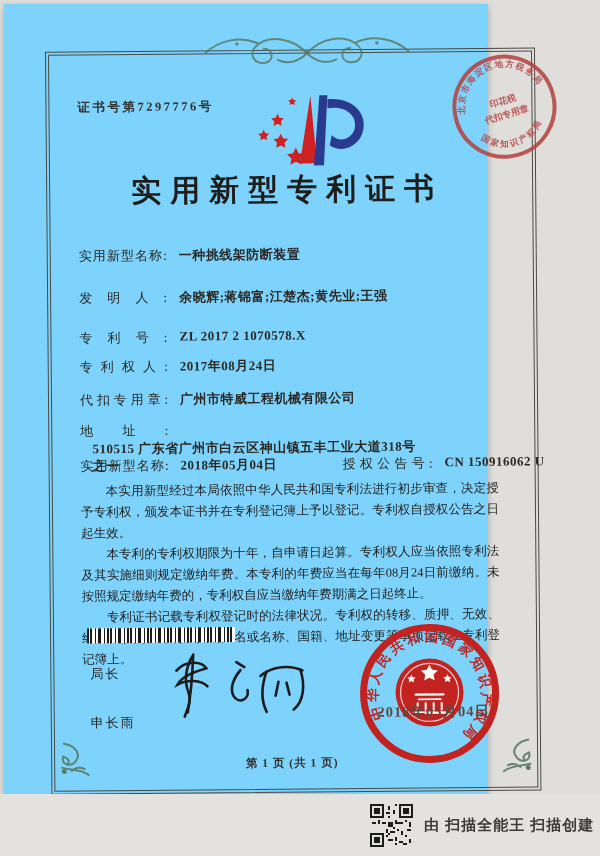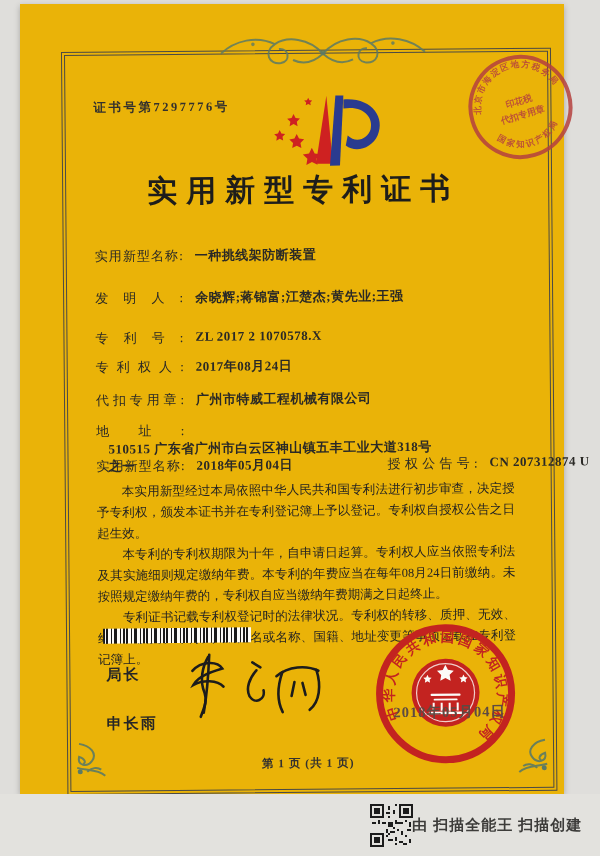--- a/index.html
+++ b/index.html
@@ -3,22 +3,22 @@
 <meta charset="utf-8">
 <style>
   html,body{margin:0;padding:0;}
   body{
     width:600px;height:856px;position:relative;overflow:hidden;
     background:#dfdedb;
     font-family:"Liberation Serif","DejaVu Serif",serif;
     color:#262626;
   }
   .paper{
-    position:absolute;left:20px;top:4px;width:544px;height:790px;
-    background:#eab308;box-shadow:0 2px 6px rgba(0,0,0,.25);
+    position:absolute;left:4px;top:4px;width:484px;height:790px;
+    background:#7dd3fc;box-shadow:0 2px 6px rgba(0,0,0,.25);
   }
   .cert-layer{position:absolute;inset:0;transform:rotate(-0.5deg);}
   .frame{
     position:absolute;left:44px;top:46px;width:482px;height:735px;
     border:4px double #4b4a46;
   }
   .top-ornament{position:absolute;left:200px;top:28px;width:212px;height:42px;}
   .corner-ornament{position:absolute;width:34px;height:38px;}
   .corner-ornament.left{left:50px;top:736px;}
   .corner-ornament.right{left:494px;top:736px;transform:scaleX(-1);}
@@ -36,53 +36,53 @@
   .flabel{
     display:inline-block;width:88px;text-align:justify;text-align-last:justify;
     font-weight:400;color:#2a2926;vertical-align:top;
   }
   .fvalue{
     display:inline-block;margin-left:12px;font-weight:600;color:#2a2926;
     letter-spacing:.5px;vertical-align:top;
   }
   .fvalue.addr{width:332px;line-height:17px;}
   .field-pair-right{position:absolute;left:262px;top:0;white-space:nowrap;}
-  .field-pair-right .flabel{width:90px;margin-left:29px;}
+  .field-pair-right .flabel{width:90px;}
   .paras{
     position:absolute;left:76px;top:476px;width:418px;
     font-size:12.5px;line-height:21px;text-align:justify;color:#242322;font-weight:500;
   }
   .paras p{margin:0;text-indent:2em;}
   .barcode{
     position:absolute;left:81px;top:623px;width:148px;height:15px;
     background:repeating-linear-gradient(90deg,
       #191919 0 2px,#fcfbf8 2px 3px,#191919 3px 5px,#fcfbf8 5px 8px,
       #191919 8px 9px,#fcfbf8 9px 11px,#191919 11px 14px,#fcfbf8 14px 17px,
       #191919 17px 18px,#fcfbf8 18px 20px);
   }
   .signer-title,.signer-name{
-    position:absolute;left:84px;font-size:15px;font-weight:700;
+    position:absolute;left:84px;font-size:13px;font-weight:400;
     font-family:"Liberation Sans","DejaVu Sans",sans-serif;color:#262626;letter-spacing:2px;
   }
   .signer-title{top:660px;}
   .signer-name{top:684px;margin-top:25px;}
   .signature{position:absolute;left:156px;top:642px;width:156px;height:82px;}
   .seal-bottom{position:absolute;left:348px;top:616px;width:150px;height:150px;}
   .seal-date{
     position:absolute;left:342px;top:700px;width:170px;text-align:center;
     font-size:14.5px;font-weight:700;color:#5d4a43;letter-spacing:1px;
   }
   .page-no{
     position:absolute;left:44px;top:752px;width:482px;text-align:center;
     font-size:11.5px;font-weight:600;color:#34322f;letter-spacing:1px;
   }
   .scan-footer{position:absolute;left:0;top:794px;width:600px;height:62px;background:#e3e2de;}
   .qr-code{position:absolute;left:370px;top:10px;width:43px;height:43px;}
   .scan-text{
-    position:absolute;left:412px;top:22px;font-size:15px;font-weight:700;
+    position:absolute;left:424px;top:22px;font-size:15px;font-weight:700;
     font-family:"Liberation Sans","DejaVu Sans",sans-serif;color:#3d3c3a;letter-spacing:1px;
   }
   svg{display:block;}
 </style>
 </head>
 <body>
 
 <div class="paper">
   <div class="cert-layer">
 
@@ -168,21 +168,21 @@
     </div>
     <div class="field-row" style="top:386px">
       <span class="flabel">代扣专用章:</span><span class="fvalue">广州市特威工程机械有限公司</span>
     </div>
     <div class="field-row" style="top:417px">
       <span class="flabel">地址:</span><span class="fvalue addr">510515 广东省广州市白云区神山镇五丰工业大道318号之一</span>
     </div>
     <div class="field-row" style="top:452px">
       <span class="flabel">实用新型名称:</span><span class="fvalue">2018年05月04日</span>
       <span class="field-pair-right">
-        <span class="flabel">授权公告号:</span><span class="fvalue">CN 207312874 U</span>
+        <span class="flabel">授权公告号:</span><span class="fvalue">CN 150916062 U</span>
       </span>
     </div>
 
     <div class="paras">
       <p>本实用新型经过本局依照中华人民共和国专利法进行初步审查，决定授予专利权，颁发本证书并在专利登记簿上予以登记。专利权自授权公告之日起生效。</p>
       <p>本专利的专利权期限为十年，自申请日起算。专利权人应当依照专利法及其实施细则规定缴纳年费。本专利的年费应当在每年08月24日前缴纳。未按照规定缴纳年费的，专利权自应当缴纳年费期满之日起终止。</p>
       <p>专利证书记载专利权登记时的法律状况。专利权的转移、质押、无效、终止、恢复和专利权人的姓名或名称、国籍、地址变更等事项记载在专利登记簿上。</p>
     </div>
 
     <div class="barcode"></div>

